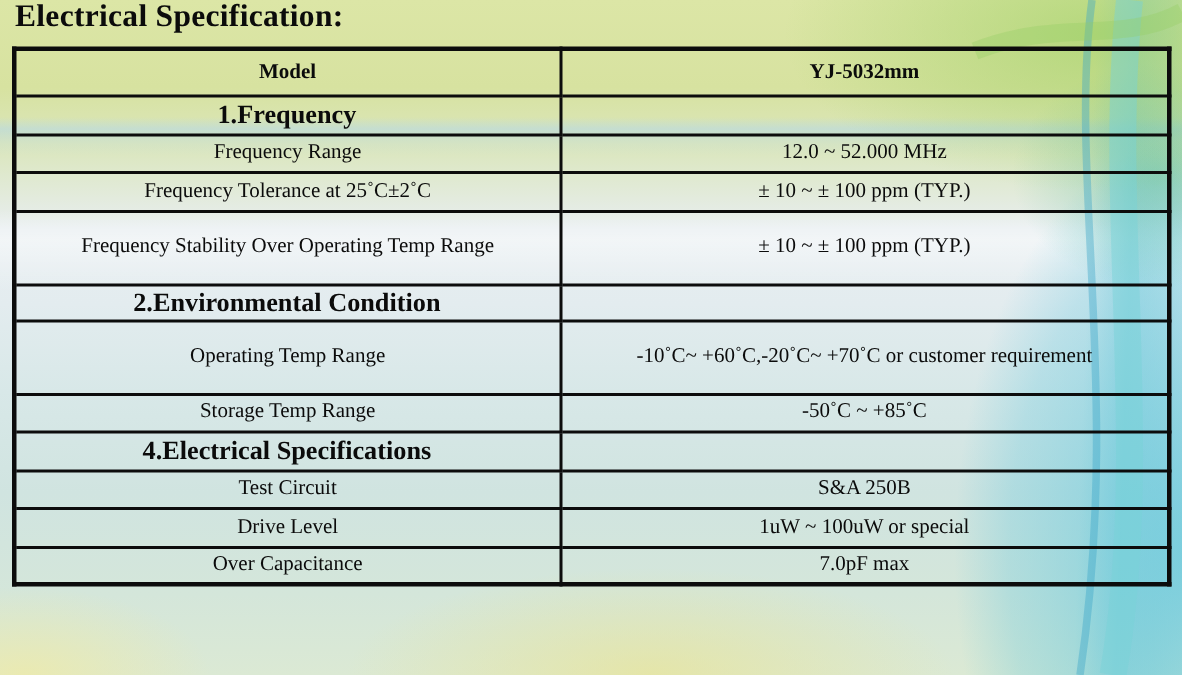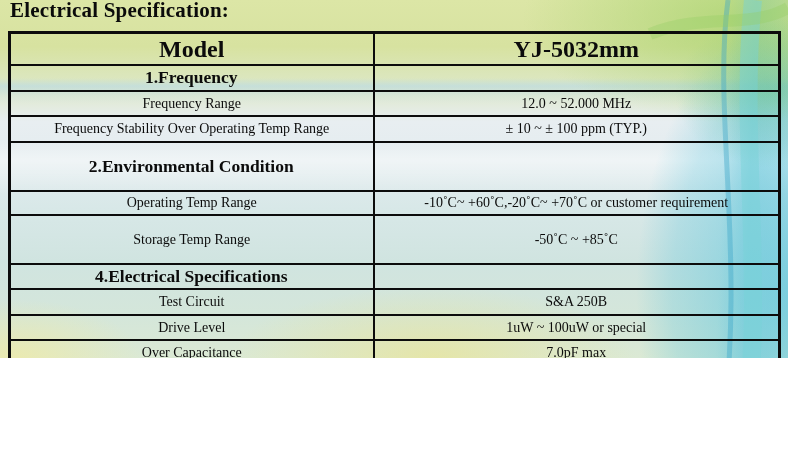--- a/index.html
+++ b/index.html
@@ -2,21 +2,21 @@
 <html><head>
 <meta charset="utf-8">
 <style>
   html,body{margin:0;padding:0;}
   body{
     width:788px;height:450px;overflow:hidden;
     font-family:"Liberation Serif","DejaVu Serif",serif;
     color:#0b0b0b;
     position:relative;
   }
-  .screen{position:relative;width:788px;height:358px;overflow:hidden;}
+  .screen{position:relative;width:788px;height:450px;overflow:hidden;}
   
   .bg{
     position:absolute;inset:0;z-index:0;
     background-image:
       radial-gradient(ellipse 300px 150px at 93% 5%, rgba(150,205,92,0.55), rgba(150,205,92,0) 70%),
       radial-gradient(ellipse 130px 100px at 98% 26%, rgba(80,185,150,0.45), rgba(80,185,150,0) 75%),
       radial-gradient(ellipse 190px 330px at 101% 82%, rgba(92,198,222,0.75), rgba(92,198,222,0.28) 65%, rgba(92,198,222,0) 84%),
       linear-gradient(92deg, rgba(0,0,0,0) 91%, rgba(110,200,215,0.40) 94.5%, rgba(110,200,215,0.22) 97.5%, rgba(0,0,0,0) 100%),
       radial-gradient(ellipse 270px 95px at 55% 100%, rgba(233,228,150,0.70), rgba(233,228,150,0) 75%),
       radial-gradient(ellipse 160px 75px at 2% 100%, rgba(238,234,168,0.80), rgba(238,234,168,0) 78%),
@@ -37,21 +37,21 @@
   table.spec-table td{
     border:2px solid #0c0c0c;
     font-size:14px;line-height:1.25;
     padding:0 4px;vertical-align:middle;
     overflow:hidden;
   }
   table.spec-table{border:3px solid #0c0c0c;}
   col.c1{width:364px;} col.c2{width:406px;}
   td.label{text-align:center;padding-left:14px;}
   td.value{text-align:center;}
-  tr.r-header td{font-weight:bold;font-size:24px;padding-left:4px;}
+  tr.r-header td{font-weight:bold;font-size:14px;padding-left:4px;}
   tr.r-section td.label{font-weight:bold;padding-left:3px;font-size:17.5px;}
   
   tr:nth-child(1){height:31px;}
   tr:nth-child(2){height:26px;}
   tr:nth-child(3){height:25px;}
   tr:nth-child(4){height:26px;}
   tr:nth-child(5){height:49px;}
   tr:nth-child(6){height:24px;}
   tr:nth-child(7){height:49px;}
   tr:nth-child(8){height:25px;margin-left:18px;}
@@ -87,20 +87,24 @@
       </tr>
       <tr class="r-section">
         <td class="label">1.Frequency</td>
         <td class="value"></td>
       </tr>
       <tr class="r-spec">
         <td class="label">Frequency Range</td>
         <td class="value">12.0 ~ 52.000 MHz</td>
       </tr>
       <tr class="r-spec">
+        <td class="label">Frequency Tolerance at 25˚C±2˚C</td>
+        <td class="value">± 10 ~ ± 100 ppm (TYP.)</td>
+      </tr>
+      <tr class="r-spec">
         <td class="label">Frequency Stability Over Operating Temp Range</td>
         <td class="value">± 10 ~ ± 100 ppm (TYP.)</td>
       </tr>
       <tr class="r-section">
         <td class="label">2.Environmental Condition</td>
         <td class="value"></td>
       </tr>
       <tr class="r-spec">
         <td class="label">Operating Temp Range</td>
         <td class="value">-10˚C~ +60˚C,-20˚C~ +70˚C or customer requirement</td>

